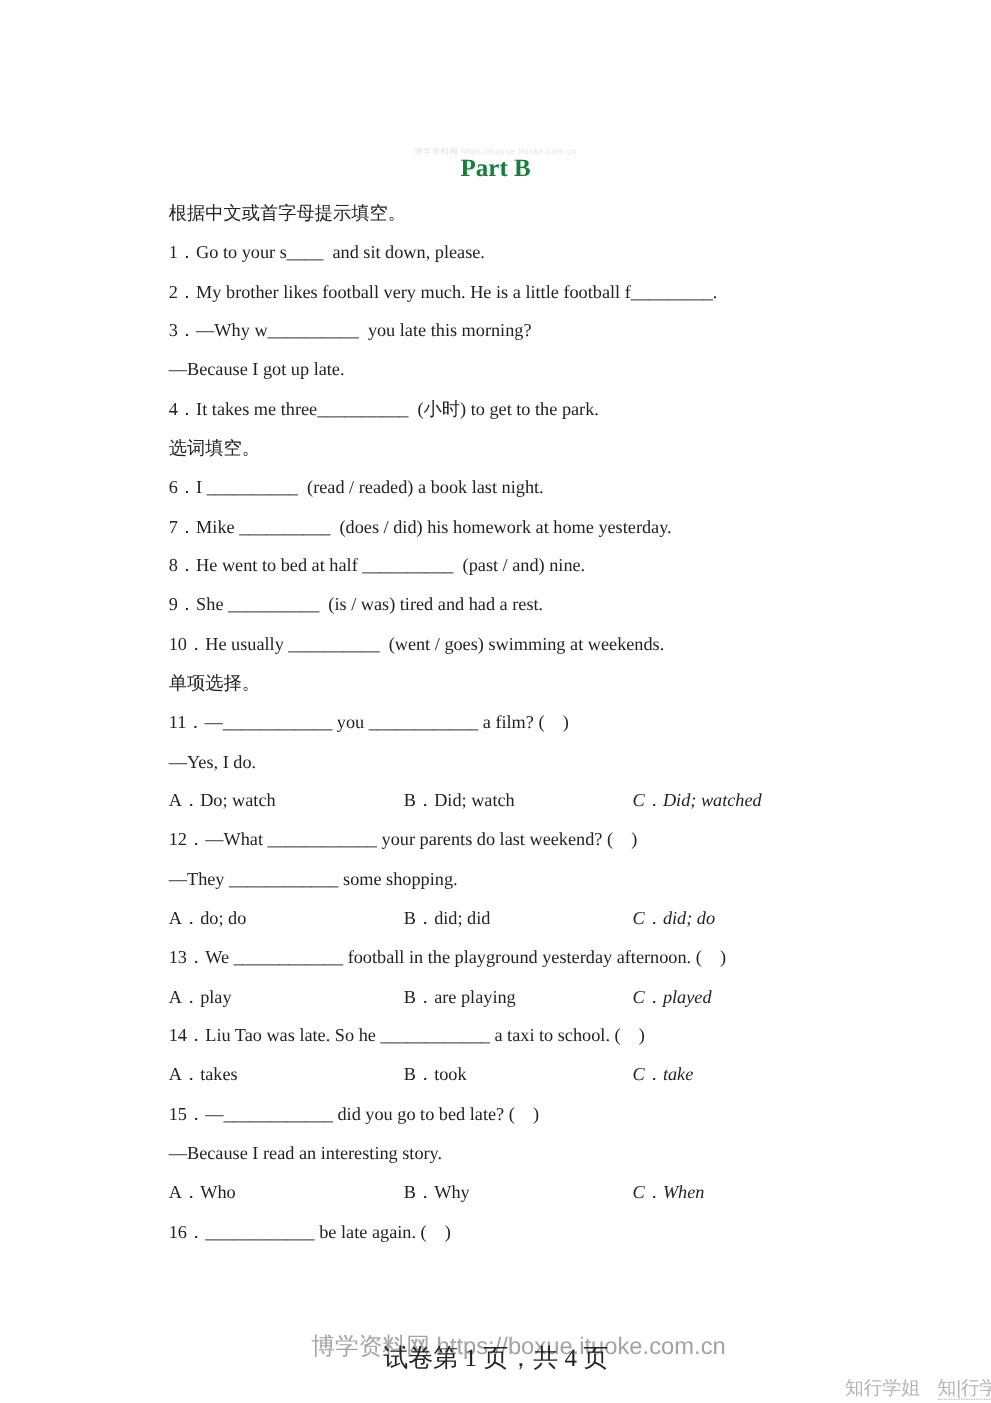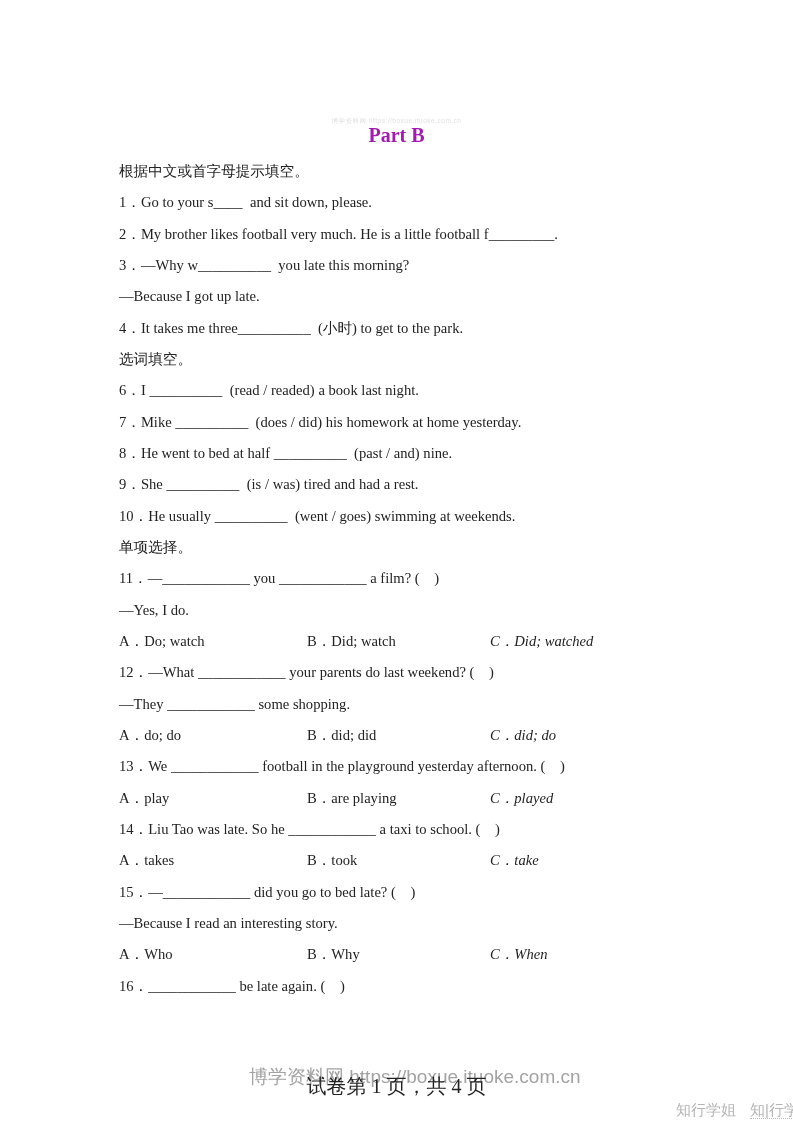--- a/index.html
+++ b/index.html
@@ -15,30 +15,31 @@
     position:absolute; top:117px; left:0; width:100%;
     text-align:center;
     font-family:"Liberation Sans","DejaVu Sans",sans-serif;
     font-size:6.5px; color:#cccccc; opacity:.6;
     letter-spacing:.5px;
   }
   .doc-title {
     position:absolute; top:124px; left:0; width:100%;
     text-align:center;
     font-size:20px; font-weight:bold;
-    color:#a21caf;
+    color:#15803d;
   }
   .lines {
     position:absolute; left:119px; top:156px; right:40px;
   }
   .line {
     position:relative;
     height:31.33px; line-height:31.33px;
     font-size:14.6px;
     white-space:pre;
+    margin-left:16px;
   }
   .line .opt { position:absolute; top:0; white-space:pre; }
   .line .opt-a { left:0; }
   .line .opt-b { left:188px; }
   .line .opt-c { left:371px;font-style:italic; }
   .footer-watermark {
     position:absolute; top:1064px; left:249px;
     font-family:"Liberation Sans","DejaVu Sans",sans-serif;
     font-size:19px; color:#a3a3a3;
   }

